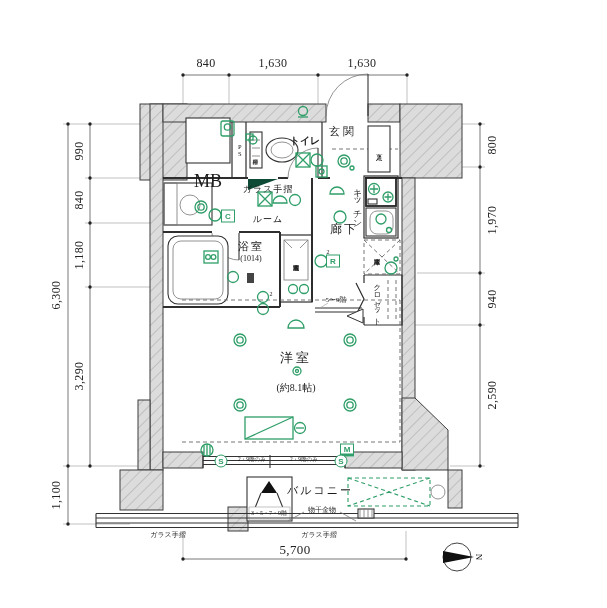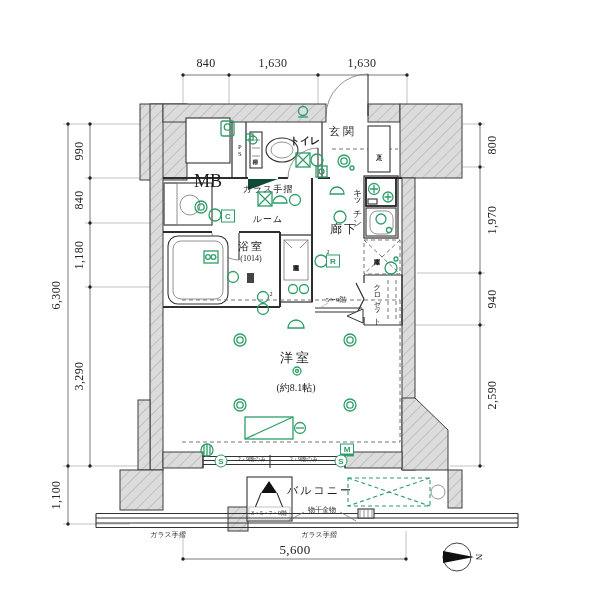--- a/index.html
+++ b/index.html
@@ -294,21 +294,21 @@
     <div class="lbl dim rot" style="left: 56px; top: 295px; font-size: 12px;">6,300</div>
     <div class="lbl dim rot" style="left: 79px; top: 151px; font-size: 12px;">990</div>
     <div class="lbl dim rot" style="left: 79px; top: 200px; font-size: 12px;">840</div>
     <div class="lbl dim rot" style="left: 79px; top: 255px; font-size: 12px;">1,180</div>
     <div class="lbl dim rot" style="left: 79px; top: 376px; font-size: 12px;">3,290</div>
     <div class="lbl dim rot" style="left: 56px; top: 495px; font-size: 12px;">1,100</div>
     <div class="lbl dim rot" style="left: 492px; top: 145px; font-size: 12px;">800</div>
     <div class="lbl dim rot" style="left: 492px; top: 220px; font-size: 12px;">1,970</div>
     <div class="lbl dim rot" style="left: 492px; top: 299px; font-size: 12px;">940</div>
     <div class="lbl dim rot" style="left: 492px; top: 395px; font-size: 12px;">2,590</div>
-    <div class="lbl dim" style="left: 295px; top: 550px; font-size: 13px;">5,600</div>
+    <div class="lbl dim" style="left: 295px; top: 550px; font-size: 13px;">5,700</div>
     <div class="lbl " style="left: 208px; top: 140px; font-size: 18px; margin-top: 42px;">MB</div>
     <div class="lbl v" style="left: 239px; top: 150px; font-size: 6.5px;">PS</div>
     <div class="lbl " style="left: 305px; top: 141px; font-size: 10px; font-weight: bold;">トイレ</div>
     <div class="lbl " style="left: 343px; top: 132px; font-size: 11px; letter-spacing: 3px;">玄関</div>
     <div class="lbl v" style="left: 379px; top: 149px; font-size: 6.5px;">下足入</div>
     <div class="lbl " style="left: 268px; top: 190px; font-size: 9px; letter-spacing: 1px;">ガラス手摺</div>
     <div class="lbl " style="left: 268px; top: 220px; font-size: 9px; letter-spacing: 1px;">ルーム</div>
     <div class="lbl v" style="left: 357px; top: 203px; font-size: 9px;">キッチン</div>
     <div class="lbl " style="left: 344px; top: 229px; font-size: 12px; letter-spacing: 2px;">廊下</div>
     <div class="lbl " style="left: 251px; top: 247px; font-size: 11px; letter-spacing: 2px;">浴室</div>

